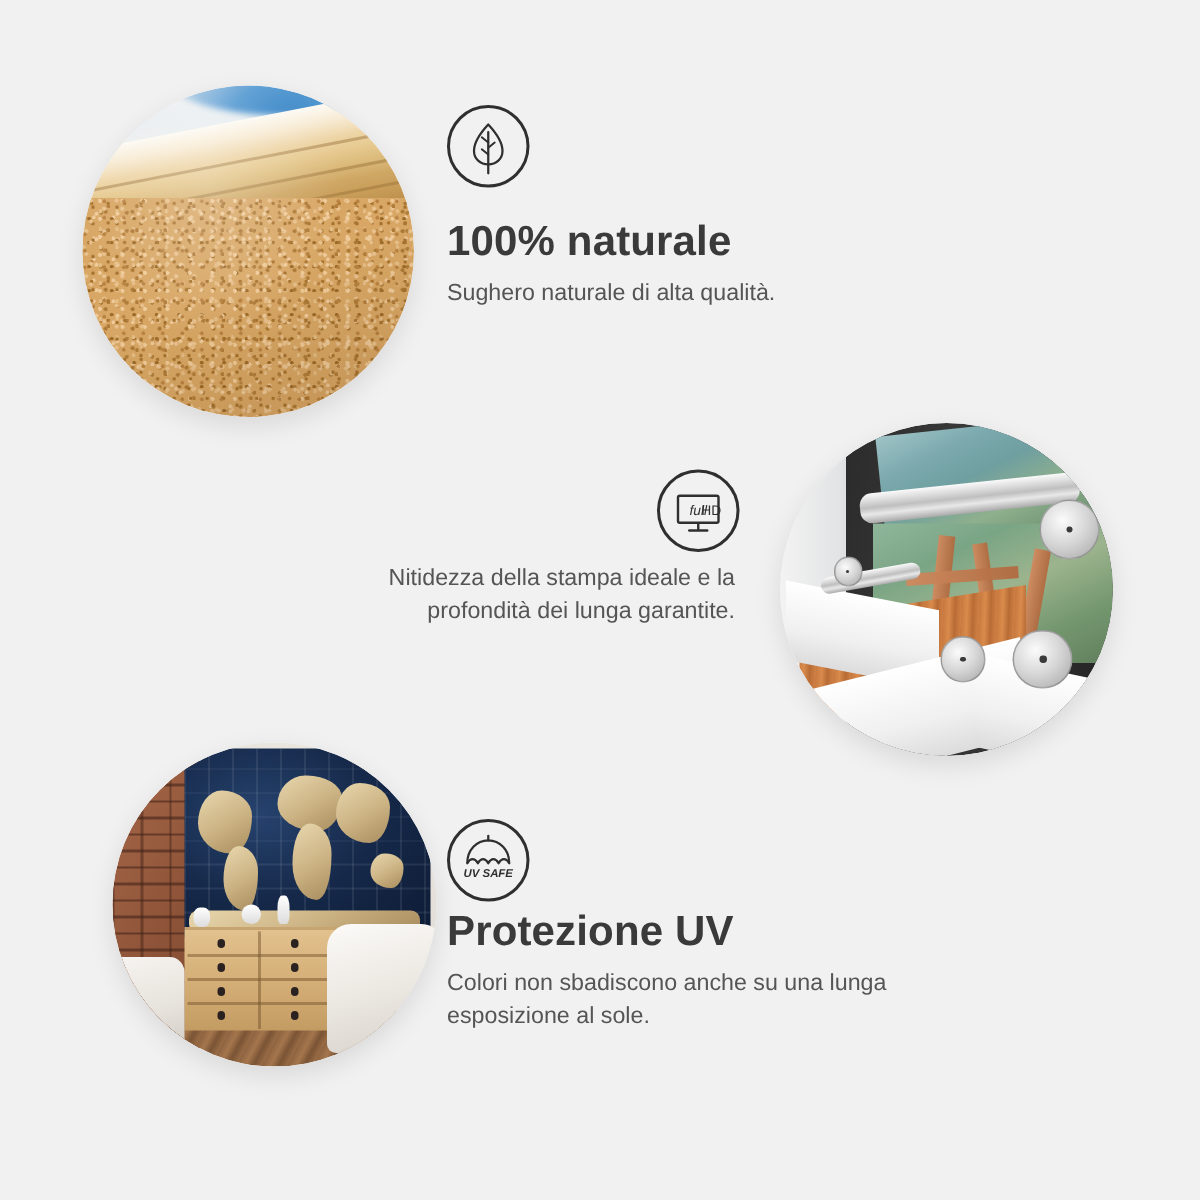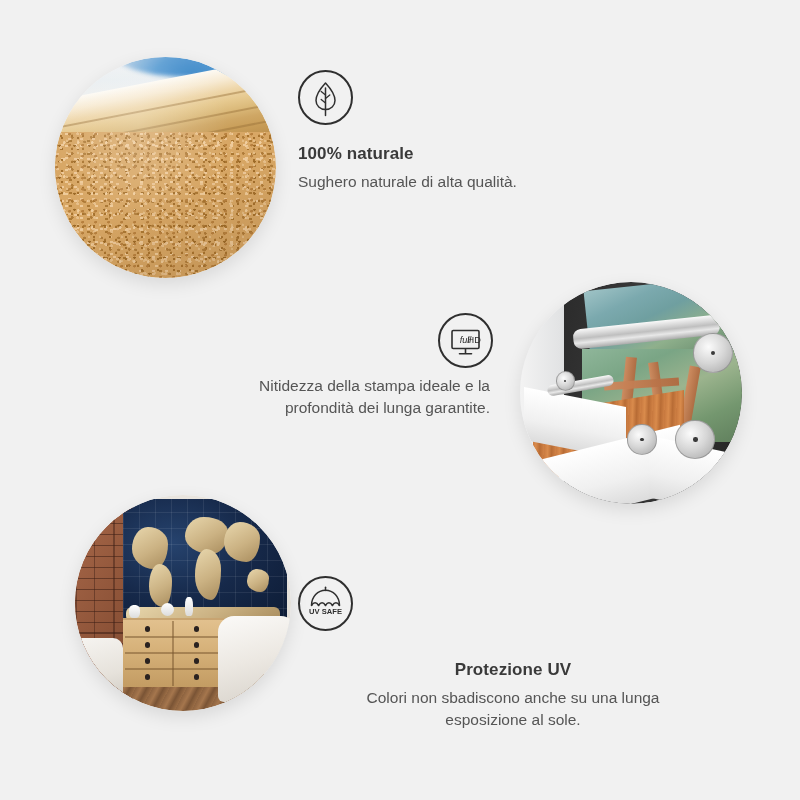--- a/index.html
+++ b/index.html
@@ -213,21 +213,21 @@
     border-radius: 50%;
     border: 2px solid #2f2f2f;
     box-sizing: border-box;
     background: transparent;
   }
   .icon-circle svg { display: block; }
 
   
   .text-block { position: absolute; }
   .headline {
-    font-size: 17px;
+    font-size: 28px;
     font-weight: bold;
     color: #3a3a3a;
     line-height: 1.2;
     margin: 0 0 7px 0;
     letter-spacing: 0.1px;
   }
   .subline {
     font-size: 15.5px;
     color: #555555;
     line-height: 1.42;
@@ -352,31 +352,31 @@
 
       <div class="rm-deco" style="left:40%; top:50%; width:6%; height:6%;"></div>
       <div class="rm-deco" style="left:51%; top:47%; width:3.5%; height:9%; border-radius:40% 40% 30% 30%;"></div>
       <div class="rm-deco" style="left:25%; top:51%; width:5%; height:6%; border-radius:40%;"></div>
 
       <div class="rm-chair-r"></div>
       <div class="rm-chair-l"></div>
     </div>
   </div>
 
-  <div class="icon-circle" id="icon-uv" style="left:298px; top:576px; width:55px; height:55px;">
+  <div class="icon-circle" id="icon-uv" style="left:298px; top:546px; width:55px; height:55px;font-style:italic;">
     <svg width="51" height="51" viewBox="0 0 51 51" aria-hidden="true">
       <path d="M11.5 27.5 C11.5 18.6 17.8 12.2 25.5 12.2 C33.2 12.2 39.5 18.6 39.5 27.5" fill="none" stroke="#2f2f2f" stroke-width="1.5" stroke-linecap="round"></path>
       <path d="M11.5 27.5 C13.6 23.9 16.5 23.9 18.6 27.5
                C20.7 23.9 23.4 23.9 25.5 27.5
                C27.6 23.9 30.3 23.9 32.4 27.5
                C34.5 23.9 37.4 23.9 39.5 27.5" fill="none" stroke="#2f2f2f" stroke-width="1.5" stroke-linejoin="round"></path>
       <line x1="25.5" y1="9.2" x2="25.5" y2="12.4" stroke="#2f2f2f" stroke-width="1.5" stroke-linecap="round"></line>
       <text x="25.5" y="36.4" text-anchor="middle" font-family="'Liberation Sans', sans-serif" font-size="7.6" font-weight="bold" fill="#2f2f2f">UV SAFE</text>
     </svg>
   </div>
 
-  <div class="text-block align-left" style="left:298px; top:660px; width:430px;text-align:center;">
+  <div class="text-block align-left" style="left:298px; top:604px; width:430px;">
     <p class="headline">Protezione UV</p>
     <p class="subline">Colori non sbadiscono anche su una lunga</p>
     <p class="subline">esposizione al sole.</p>
   </div>
 
 </div>
 
 </body></html>

